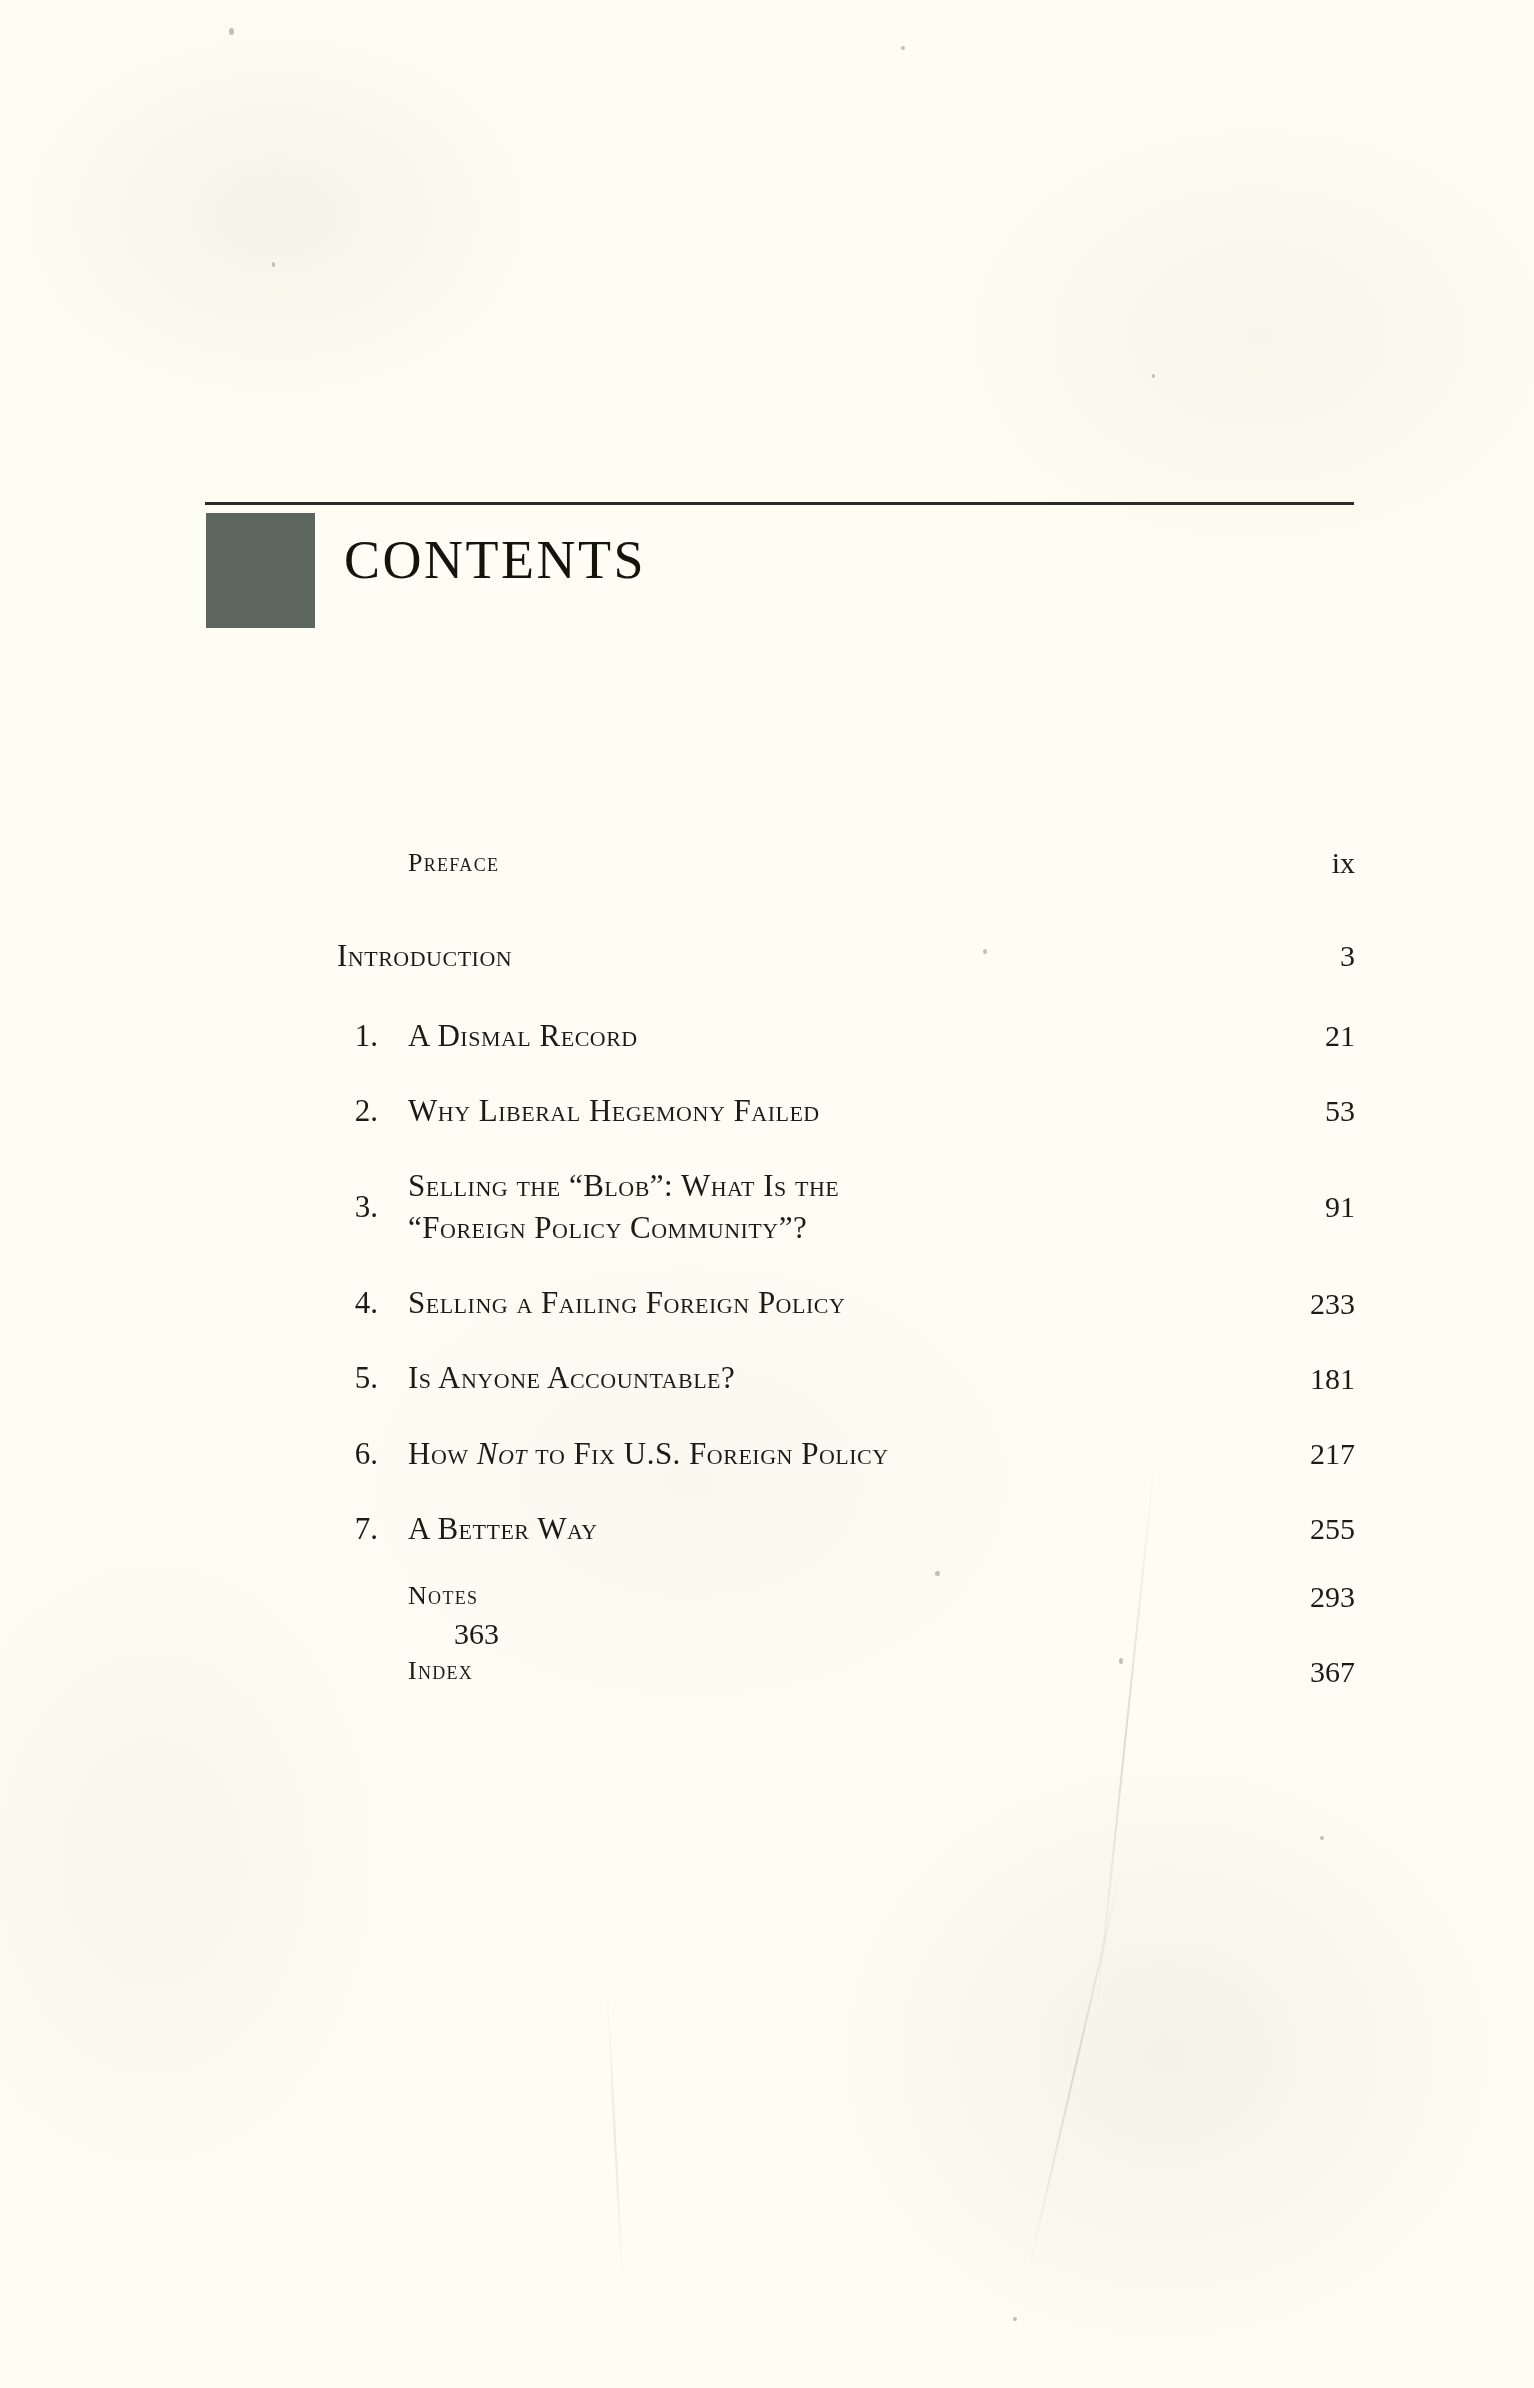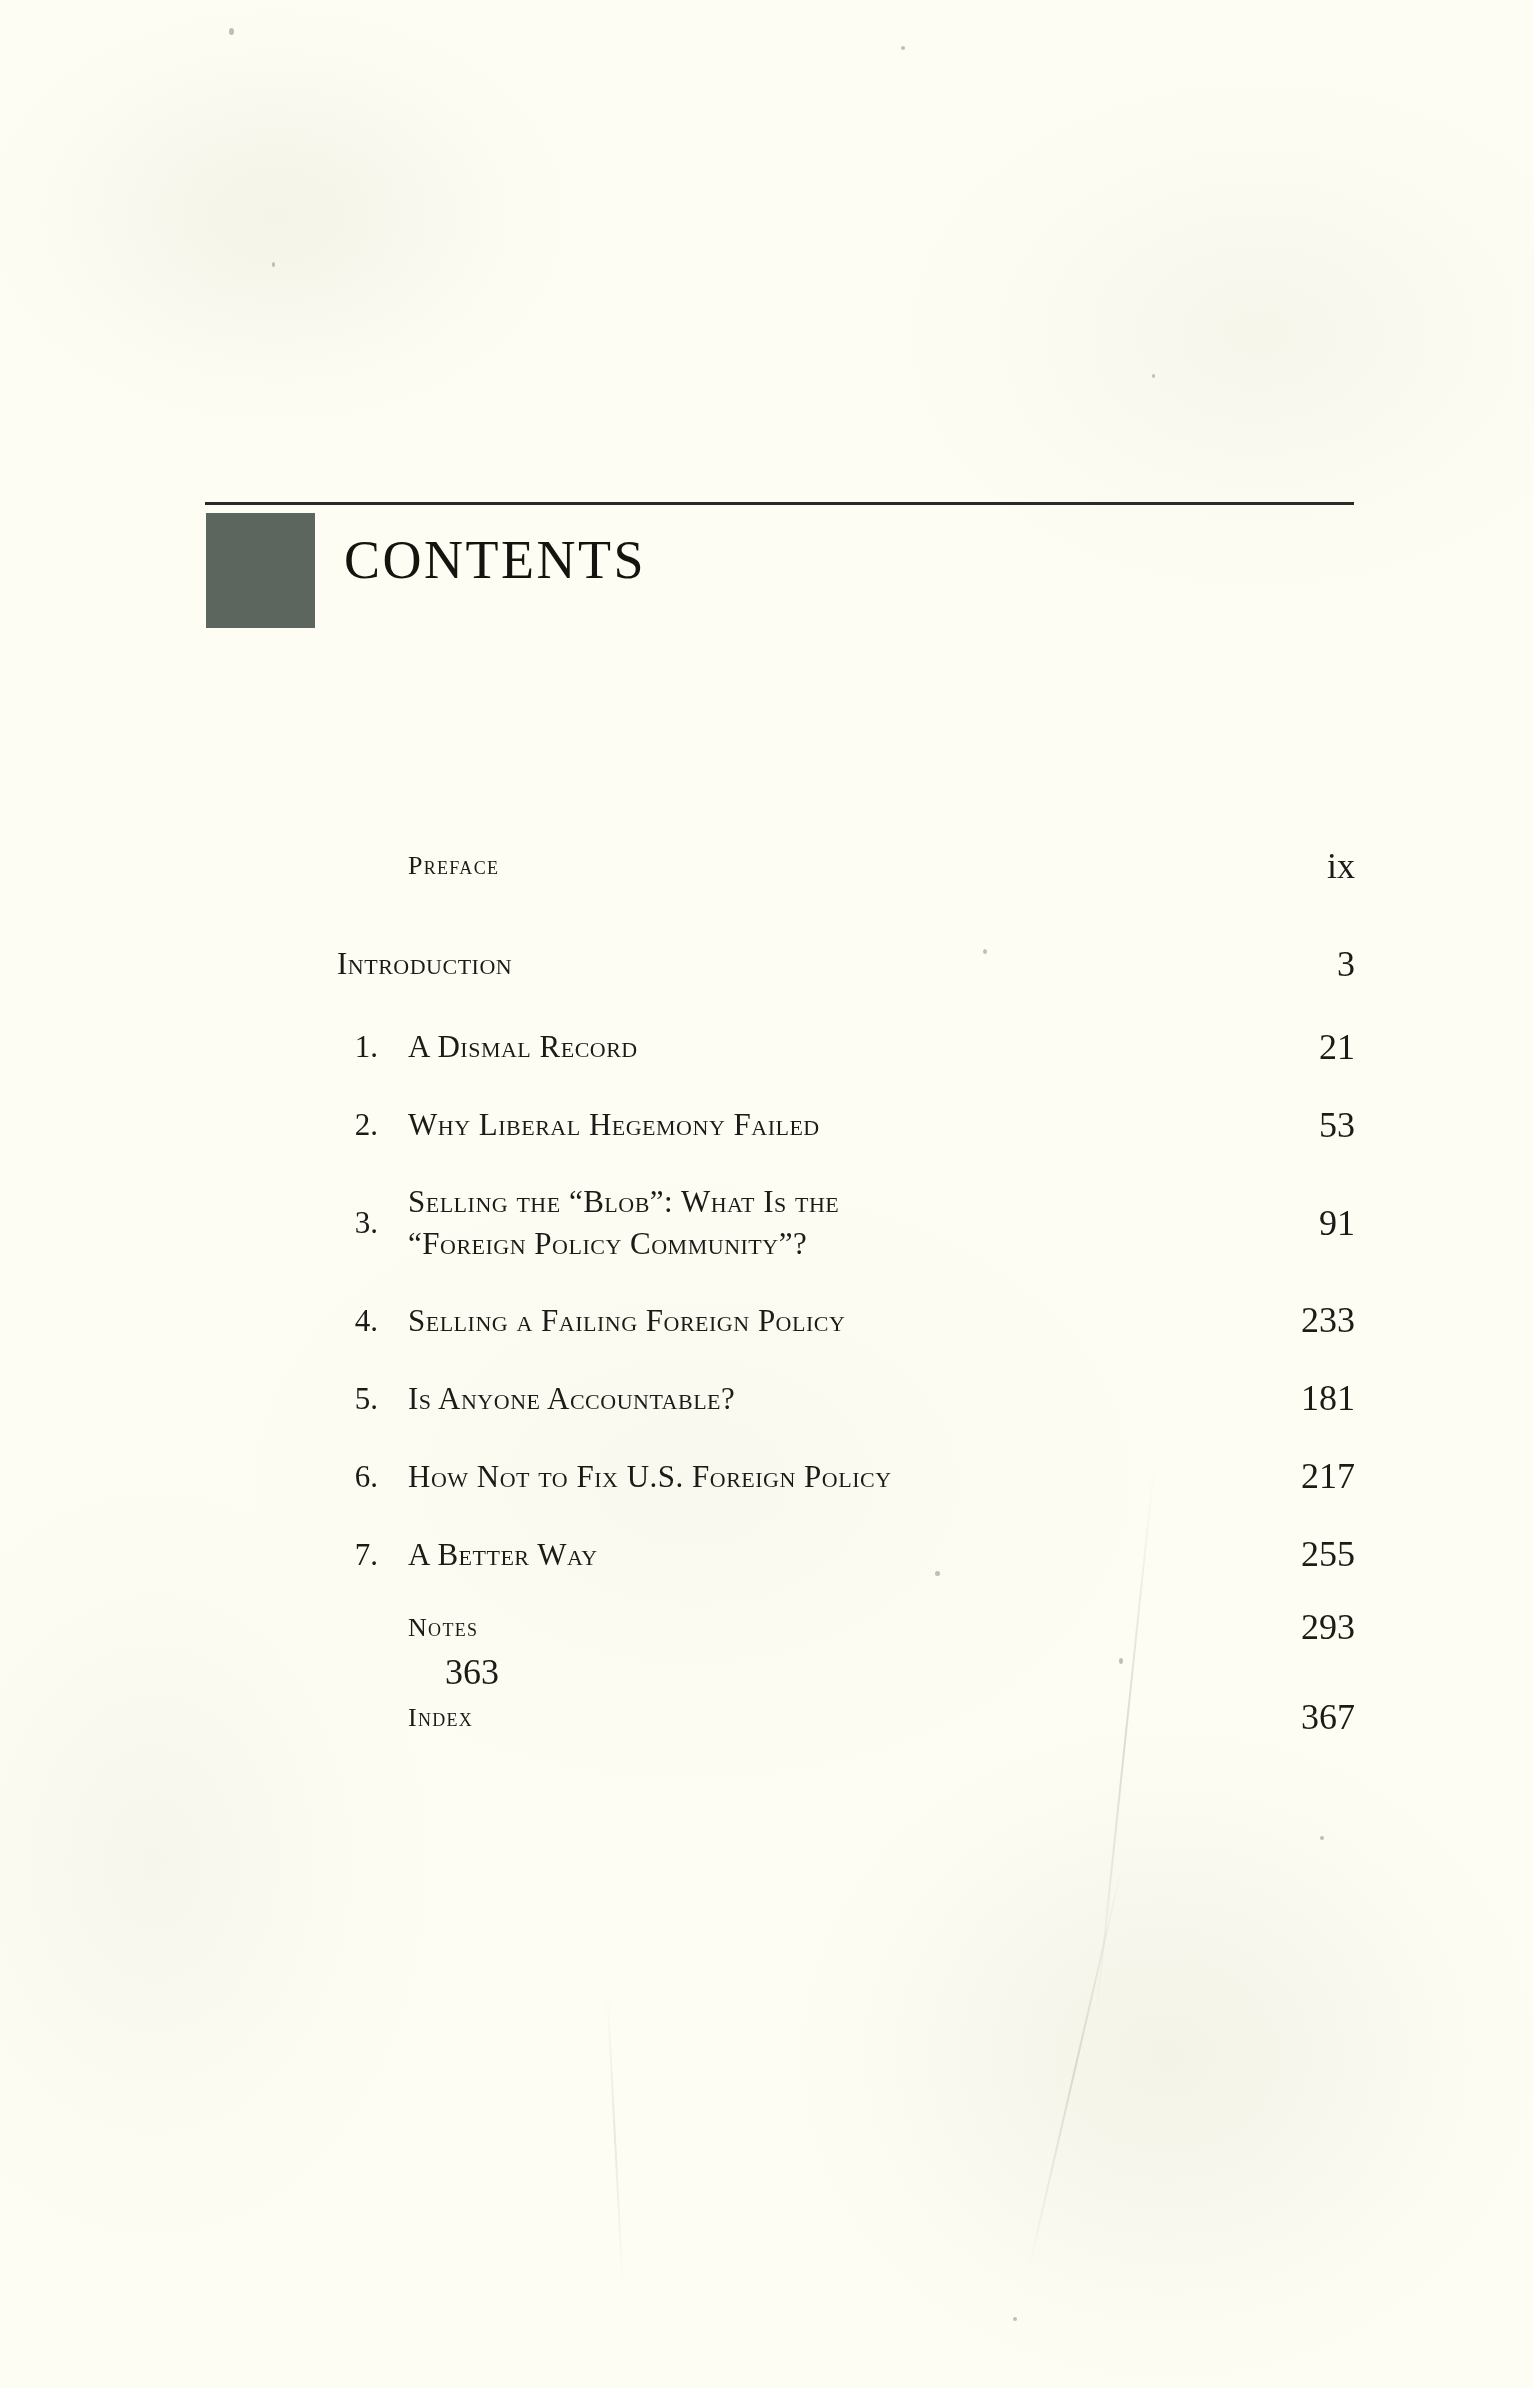--- a/index.html
+++ b/index.html
@@ -106,21 +106,21 @@
     flex: 1 1 auto;
     font-size: 31px;
     line-height: 1.36;
     font-variant: small-caps;
     letter-spacing: 0.5px;
   }
   .pageno {
     flex: 0 0 91px;
     width: 91px;
     text-align: right;
-    font-size: 36px;
+    font-size: 30px;
     line-height: 1.25;
     white-space: nowrap;
   }
 
   
   .row-matter .title {
     font-size: 26px;
     font-variant: small-caps;
     letter-spacing: 1.3px;
     line-height: 1.25;
@@ -130,21 +130,21 @@
   
   .row-intro .num { width: 0; flex: 0 0 0; padding-right: 0; }
   .row-intro .title { font-size: 31px; }
 
   
   .sp-preface   { height: 53px; }
   .sp-intro     { height: 38px; }
   .sp-chapter   { height: 33px; }
   .sp-backmatter{ height: 28px; }
 
-  .title .ital { }
+  .title .ital { font-style: italic; }
   .title .line2 { display: block; }
 </style>
 </head>
 <body>
 
 <div class="page">
 
   <div class="paper-grain"></div>
   <div class="scan-streak streak-a"></div>
   <div class="scan-streak streak-b"></div>

